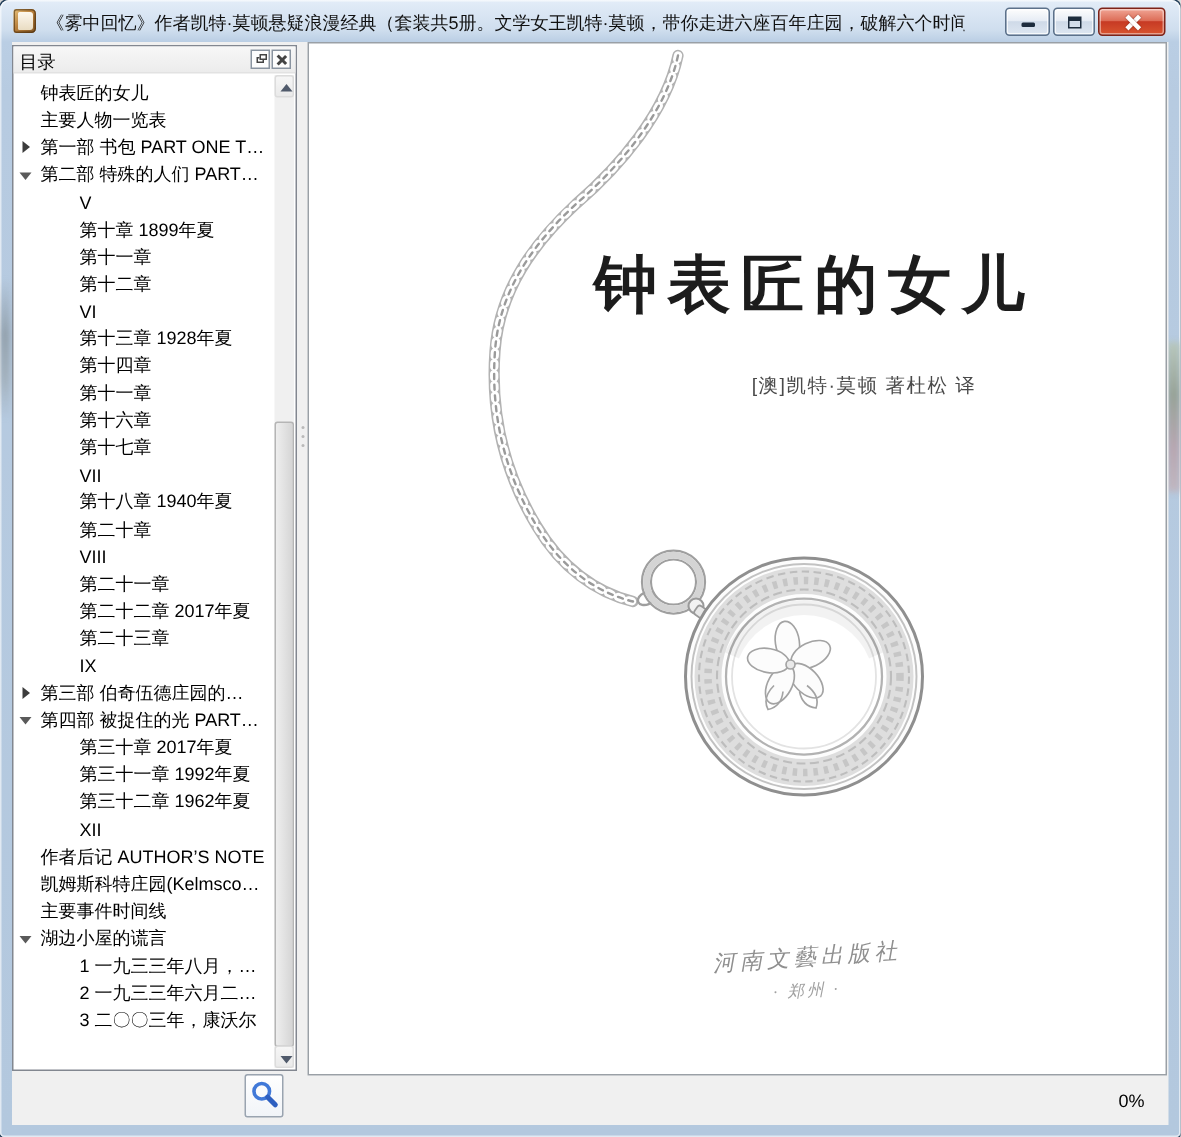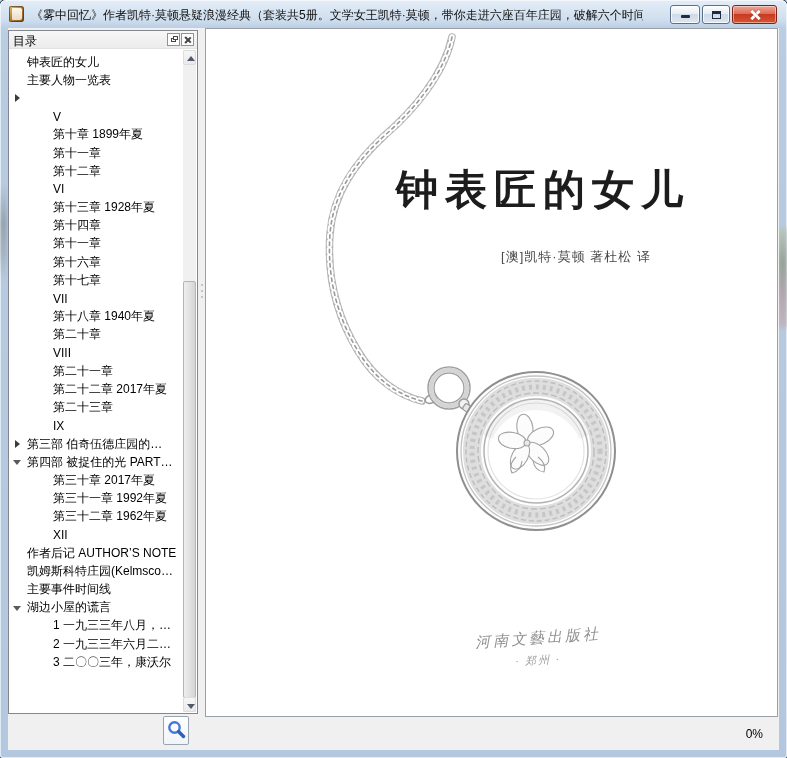--- a/index.html
+++ b/index.html
@@ -154,20 +154,25 @@
           <div class="toc-row lvl1">
             <span class="tree-arrow none"></span>
             <span class="toc-label">钟表匠的女儿</span>
           </div>
           <div class="toc-row lvl1">
             <span class="tree-arrow none"></span>
             <span class="toc-label">主要人物一览表</span>
           </div>
           <div class="toc-row lvl1">
             <span class="tree-arrow collapsed"></span>
+            <span class="toc-label">第一部 书包 PART ONE T…</span>
+          </div>
+          <div class="toc-row lvl1">
+            <span class="tree-arrow expanded"></span>
+            <span class="toc-label">第二部 特殊的人们 PART…</span>
           </div>
           <div class="toc-row lvl2">
             <span class="toc-label">V</span>
           </div>
           <div class="toc-row lvl2">
             <span class="toc-label">第十章 1899年夏</span>
           </div>
           <div class="toc-row lvl2">
             <span class="toc-label">第十一章</span>
           </div>

